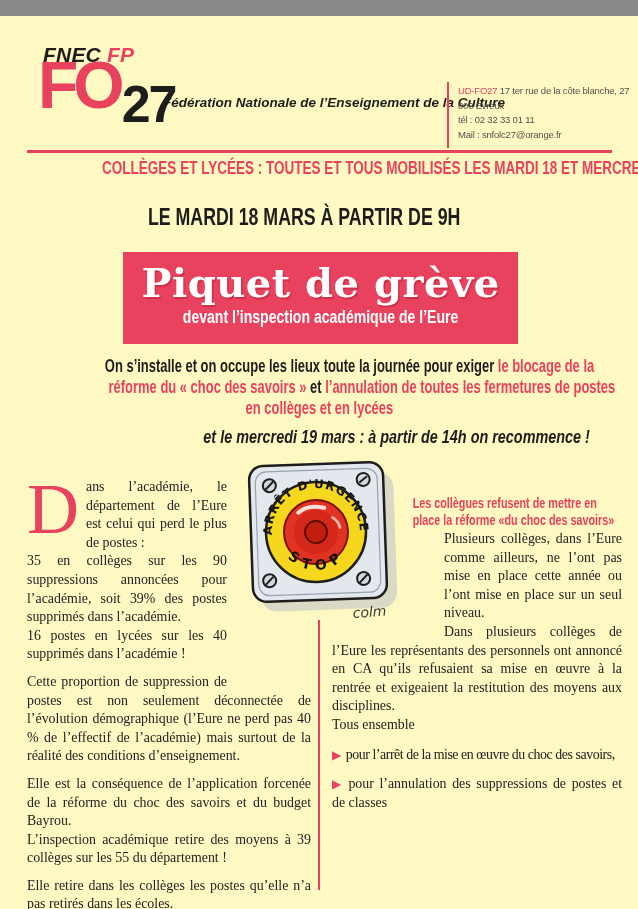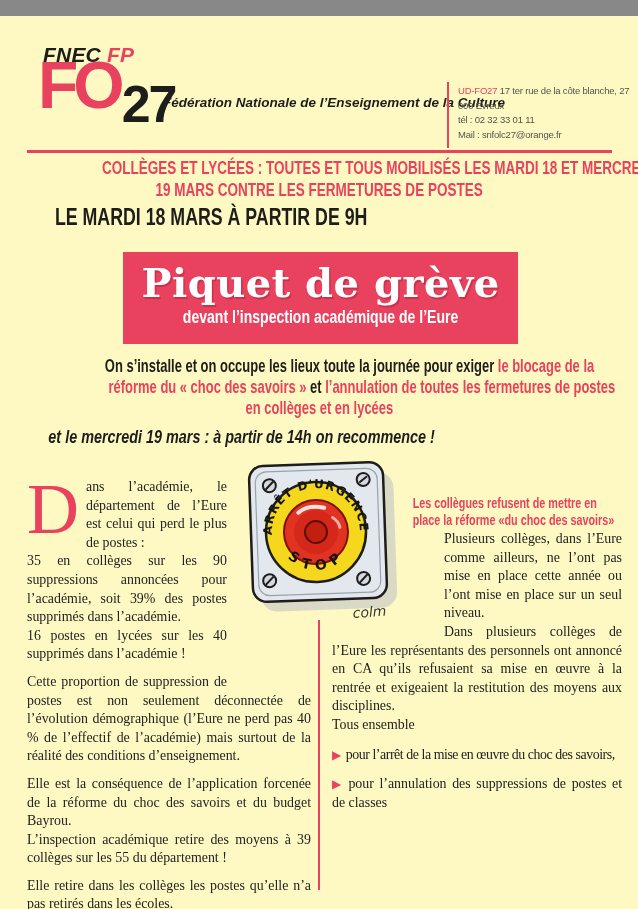--- a/index.html
+++ b/index.html
@@ -24,33 +24,33 @@
   .logo-main .dept{color:var(--ink);font-size:52px;position:relative;top:14px;left:2px;letter-spacing:-2px;}
   .tagline{position:absolute;left:163px;top:78px;font:italic 700 13.5px "Liberation Sans",sans-serif;color:var(--ink);line-height:18px;}
   .contact{position:absolute;left:447px;top:66px;width:182px;border-left:2.5px solid var(--accent);
     padding:2px 0 6px 9px;font:400 9.5px "Liberation Sans",sans-serif;color:var(--grey-text);line-height:14.5px;letter-spacing:-.2px;}
   .contact .org{color:var(--accent);font-weight:400;}
   .header-rule{position:absolute;left:27px;top:134px;width:585px;height:3px;background:var(--accent);}
   
   .headline-red{position:absolute;left:0;top:141px;width:638px;text-align:center;color:var(--accent);}
   .headline-red .hline{height:22px;line-height:22px;}
   .hscale{display:inline-block;white-space:nowrap;transform:scaleX(.73);transform-origin:50% 50%;font:700 18.5px "Liberation Sans",sans-serif;}
-  .headline-black{position:absolute;left:0;top:187px;width:608px;text-align:left;color:var(--ink);}
+  .headline-black{position:absolute;left:0;top:187px;width:608px;text-align:center;color:var(--ink);}
   .headline-black .hscale{font-size:24px;transform:scaleX(.74);}
   
   .strike-box{position:absolute;left:123px;top:236px;width:395px;height:92px;background:var(--accent);color:#fff;text-align:center;}
   .strike-title{font:700 40px "DejaVu Serif",serif;margin-top:7px;letter-spacing:.5px;text-shadow:1.5px 1.5px 0 rgba(120,0,20,.25);}
   .strike-sub{margin-top:1px;}
   .strike-sub .hscale{font-size:18px;transform:scaleX(.78);}
   
   .demands{position:absolute;left:0;top:339px;width:638px;text-align:center;color:var(--ink);}
   .demands .dline{height:21px;line-height:21px;}
   .demands .hscale{font-size:18.5px;transform:scaleX(.70);}
   .demands .red{color:var(--accent);}
-  .recommence{position:absolute;left:0;top:411px;width:638px;text-align:left;color:var(--ink);}
+  .recommence{position:absolute;left:0;top:411px;width:638px;text-align:right;color:var(--ink);}
   .recommence .hscale{font-style:italic;font-size:18px;transform:scaleX(.80);}
   
   .bodyzone{position:absolute;left:0;top:0;width:638px;height:909px;}
   .col{position:absolute;text-align:justify;font-size:13.9px;line-height:18.6px;color:var(--body-ink);}
   .col p{margin:0;}
   .col p.gap{margin-top:9px;}
   .col-left{left:27px;top:462px;width:284px;}
   .col-right{left:332px;top:468px;width:290px;}
   .spacer-r{float:right;width:84px;height:196px;}
   .spacer-l{float:left;width:112px;height:140px;}
@@ -85,21 +85,20 @@
         <span>17 ter rue de la côte blanche, 27 000 Evreux</span>
       </div>
       <div>tél : 02 32 33 01 11</div>
       <div>Mail : snfolc27@orange.fr</div>
     </div>
     <div class="header-rule"></div>
   </div>
 
   <div class="headline-red">
     <div class="hline"><span class="hscale">COLLÈGES ET LYCÉES : TOUTES ET TOUS MOBILISÉS LES MARDI 18 ET MERCREDI</span></div>
-    <div class="hline"><span class="hscale">19 MARS CONTRE LES FERMETURES DE POSTES</span></div>
   </div>
 
   <div class="headline-black">
     <span class="hscale">LE MARDI 18 MARS À PARTIR DE 9H</span>
   </div>
 
   <div class="strike-box">
     <div class="strike-title">Piquet de grève</div>
     <div class="strike-sub"><span class="hscale">devant l’inspection académique de l’Eure</span></div>
   </div>

